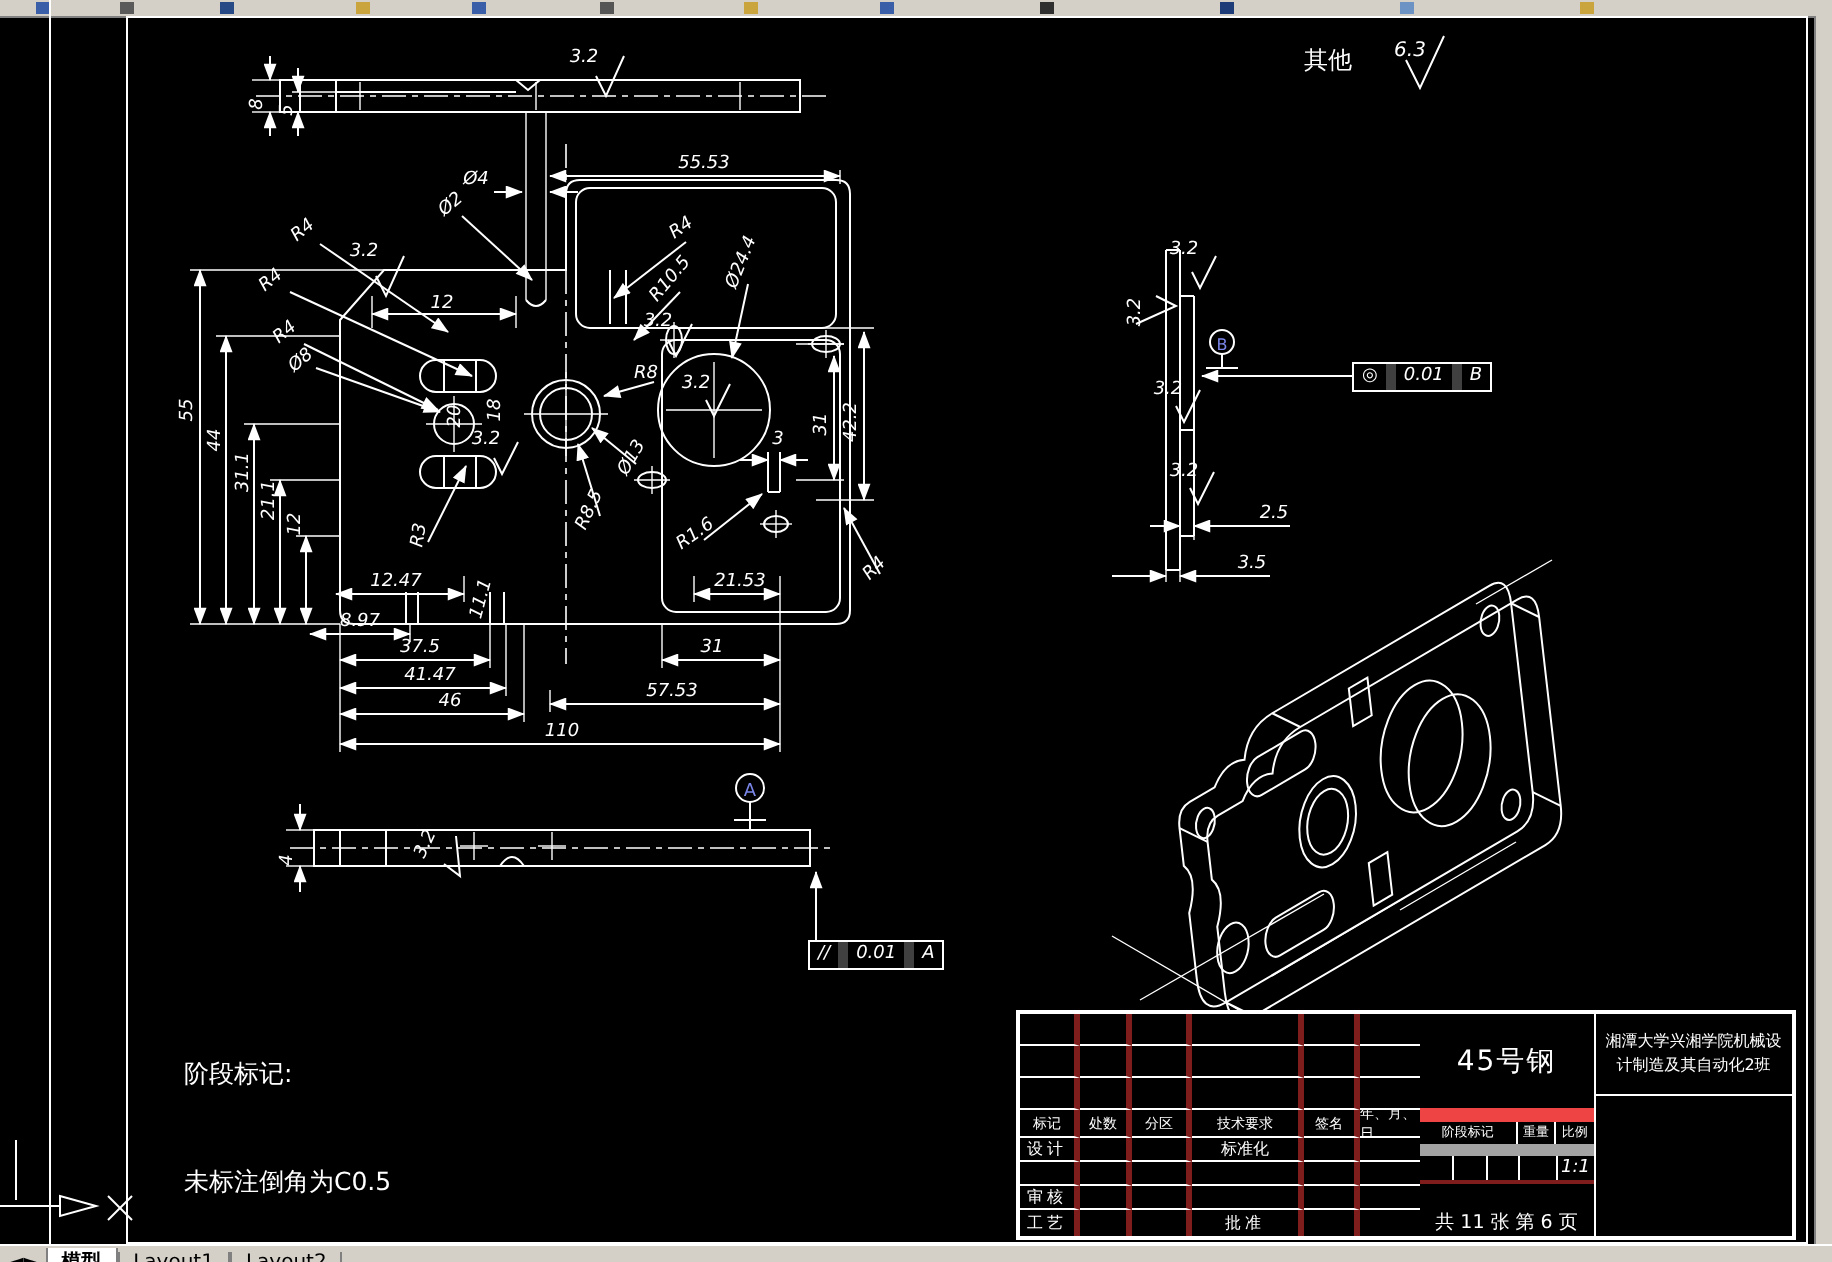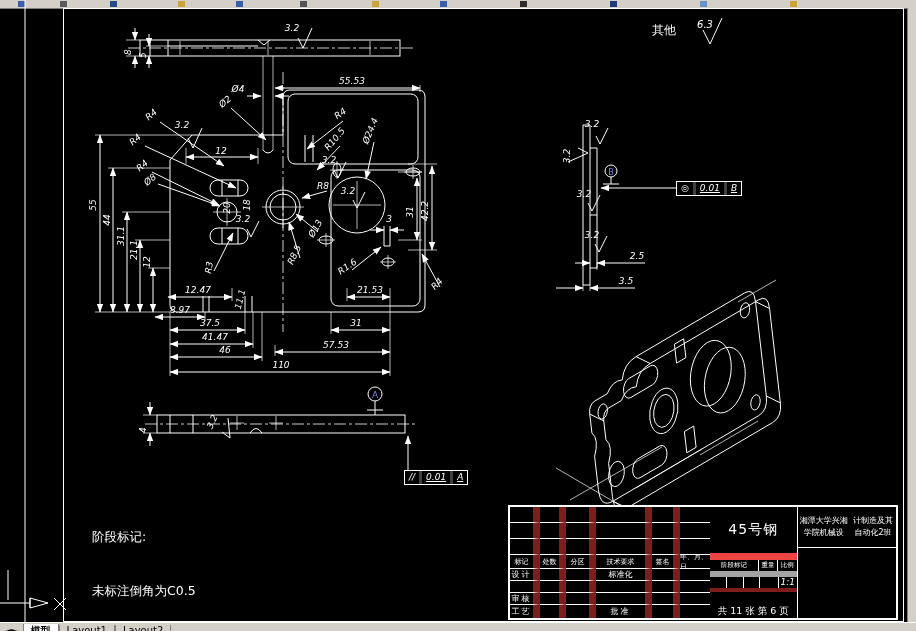--- a/index.html
+++ b/index.html
@@ -17,45 +17,45 @@
   
   svg{position:absolute;left:0;top:0;}
   .w{stroke:#fff;stroke-width:1;fill:none;}
   .cl{stroke:#fff;stroke-width:0.8;fill:none;stroke-dasharray:12 3 3 3;}
   .thin{stroke:#fff;stroke-width:0.7;fill:none;}
   #dim-labels text{font-style:italic;font-family:"DejaVu Sans","Liberation Sans",sans-serif;}
   
   .fcf{position:absolute;display:flex;border:1px solid #fff;color:#fff;background:#000;
        font:italic 9px "DejaVu Sans","Liberation Sans",sans-serif;height:13px;line-height:13px;}
   .fcf span{padding:0 4px;display:block;}
-  .fcf span + span{border-left:3px solid #404040;text-decoration:underline;}
+  .fcf span + span{border-left:5px solid #404040;}
   
   #techreq{position:absolute;left:92px;top:492px;color:#fff;font-size:12.5px;line-height:18px;white-space:pre;}
   
   #tblock{position:absolute;left:508px;top:505px;width:390px;height:115px;border:2px solid #fff;
           box-sizing:border-box;display:flex;color:#fff;background:#000;}
   #tblock .col-left{width:200px;display:grid;
      grid-template-columns:30px 26px 30px 56px 28px 30px;
      grid-template-rows:16px 16px 16px 14px 12px 12px 12px 13px;}
-  #tblock .cell{border-right:7px solid #7f1d1d;border-bottom:1px solid #fff;overflow:hidden;
+  #tblock .cell{border-right:3px solid #7f1d1d;border-bottom:1px solid #fff;overflow:hidden;
      display:flex;align-items:center;justify-content:center;font-size:7px;}
   #tblock .lbl{font-size:8px;letter-spacing:2px;}
   #tblock .col-mid{width:87px;border-right:1px solid #fff;display:flex;flex-direction:column;}
   #tblock .mat{height:61px;border-bottom:7px solid #ef4444;display:flex;align-items:center;justify-content:center;
      font-size:14px;letter-spacing:1px;}
   #tblock .stagehdr{height:14px;border-bottom:6px solid #a3a3a3;display:flex;}
   #tblock .stagehdr div{flex:1;border-right:1px solid #fff;font-size:6.5px;display:flex;align-items:center;justify-content:center;}
   #tblock .stagehdr div:last-child{border-right:none;}
-  #tblock .stagerow{height:15px;border-bottom:4px solid #7f1d1d;display:flex;text-align:right;}
+  #tblock .stagerow{height:15px;border-bottom:2px solid #7f1d1d;display:flex;text-align:right;}
   #tblock .stagerow div{flex:1;border-right:1px solid #fff;font-size:9px;display:flex;align-items:center;justify-content:center;font-style:italic;}
   #tblock .stagerow div:last-child{border-right:none;}
   #tblock .sheetinfo{flex:1;display:flex;align-items:center;justify-content:center;font-size:9.5px;margin-top:13px;}
   #tblock .col-right{width:99px;display:flex;flex-direction:column;}
   #tblock .school{height:40px;border-bottom:1px solid #fff;font-size:8px;line-height:12px;text-align:center;
-     display:flex;flex-direction:row;align-items:center;justify-content:center;}
+     display:flex;flex-direction:column;align-items:center;justify-content:center;}
   #tblock .pname{height:47px;border-bottom:1px solid #fff;display:flex;align-items:center;justify-content:center;
      font-size:15px;letter-spacing:2px;}
   #tblock .pblank{flex:1;}
 </style>
 </head>
 <body>
 
 <div id="stage">
 
   <div id="topstrip" class="chrome">

